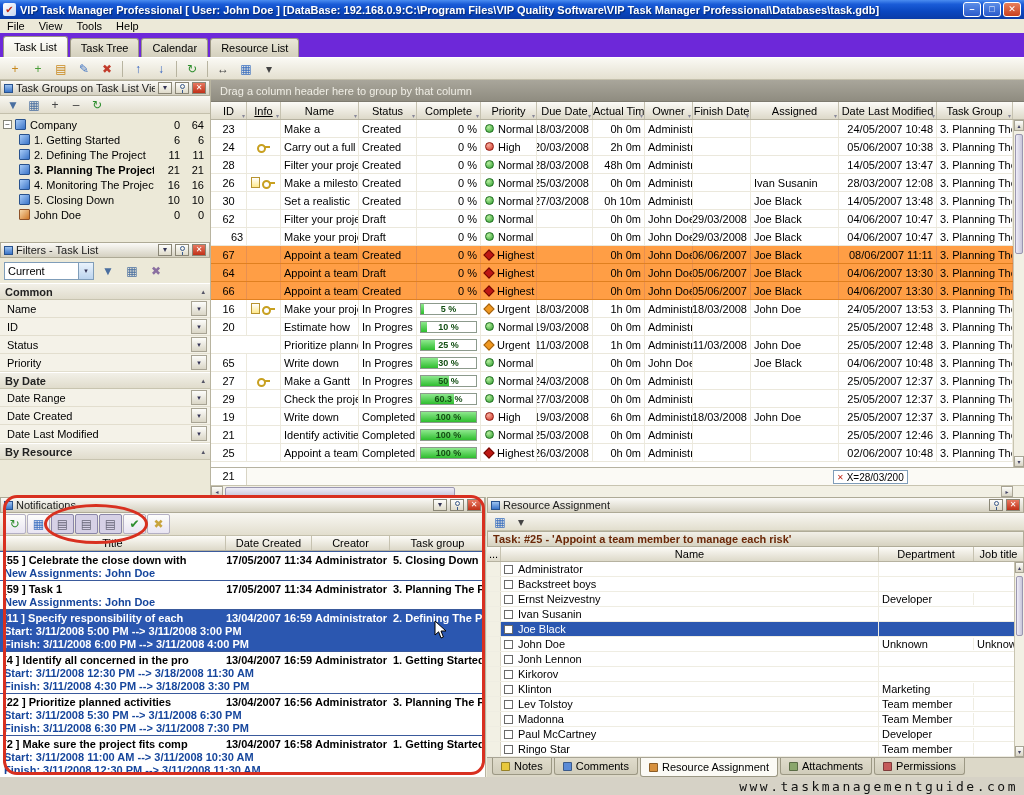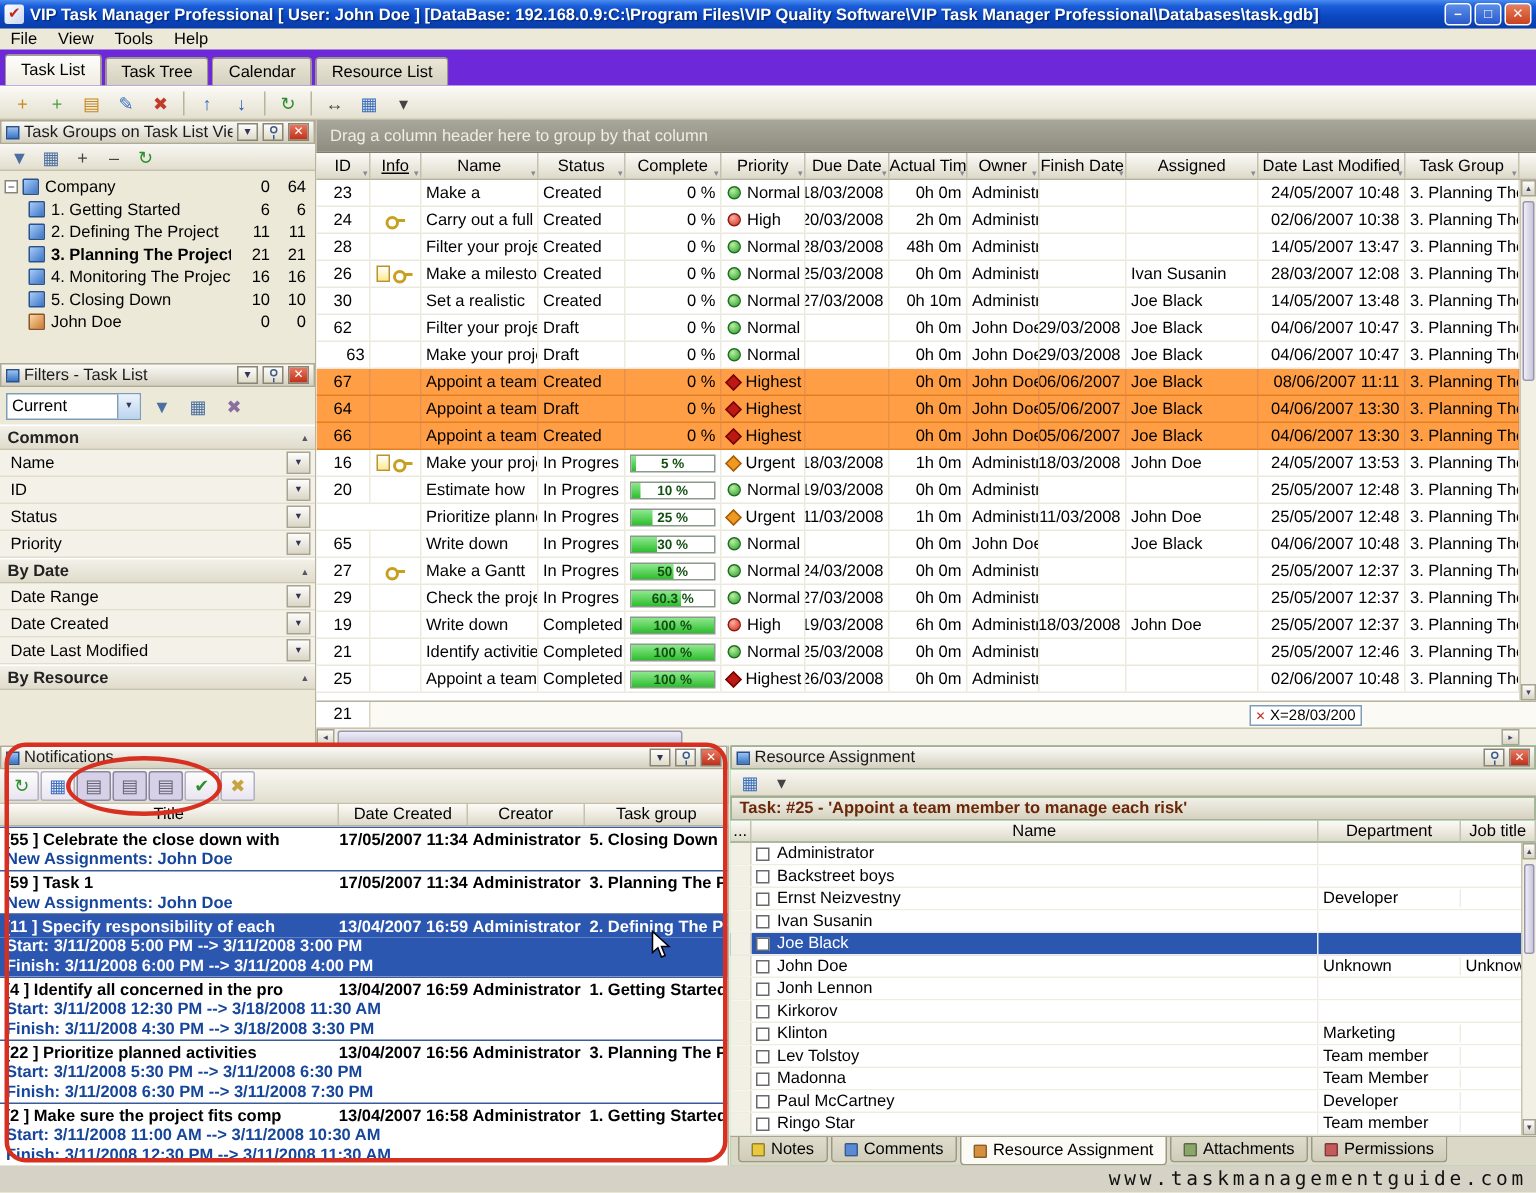--- a/index.html
+++ b/index.html
@@ -444,21 +444,21 @@
           <div class="gcell ar" style="width: 64px;">0 %</div>
           <div class="gcell al" style="width: 56px;">
             <span class="pri-ic pri-high"></span>
             <span>High</span>
           </div>
           <div class="gcell ar" style="width: 56px;">20/03/2008</div>
           <div class="gcell ar" style="width: 52px;">2h 0m</div>
           <div class="gcell al" style="width: 48px;">Administrat</div>
           <div class="gcell ar" style="width: 58px;"></div>
           <div class="gcell al" style="width: 88px;"></div>
-          <div class="gcell ar" style="width: 98px;">02/06/2007 10:38</div>
+          <div class="gcell ar" style="width: 98px;">05/06/2007 10:38</div>
           <div class="gcell al" style="width: 76px;">3. Planning The</div>
         </div>
         <div class="grow">
           <div class="gcell ac" style="width: 36px;">28</div>
           <div class="gcell ac info" style="width: 34px;"></div>
           <div class="gcell al" style="width: 78px;">Filter your project</div>
           <div class="gcell al" style="width: 58px;">Created</div>
           <div class="gcell ar" style="width: 64px;">0 %</div>
           <div class="gcell al" style="width: 56px;">
             <span class="pri-ic pri-normal"></span>

